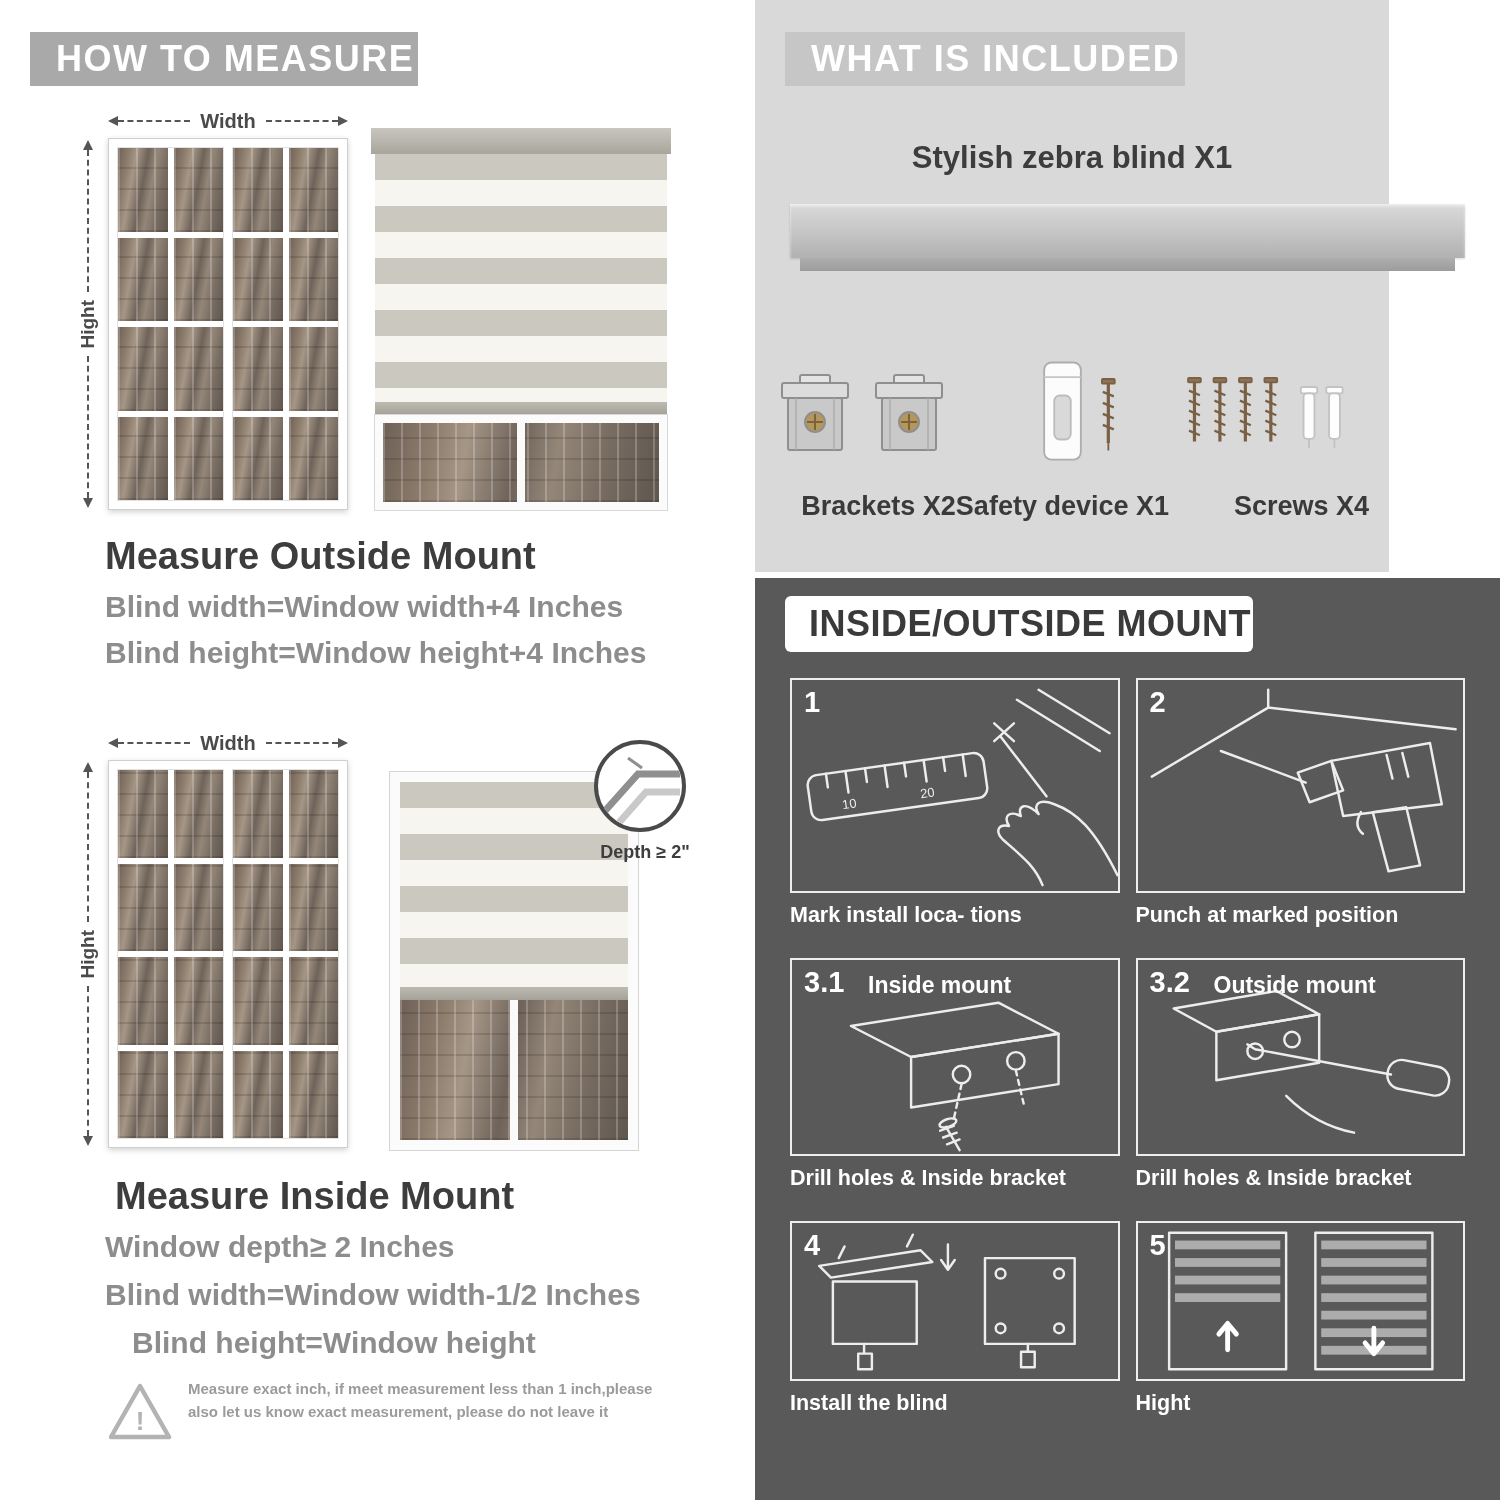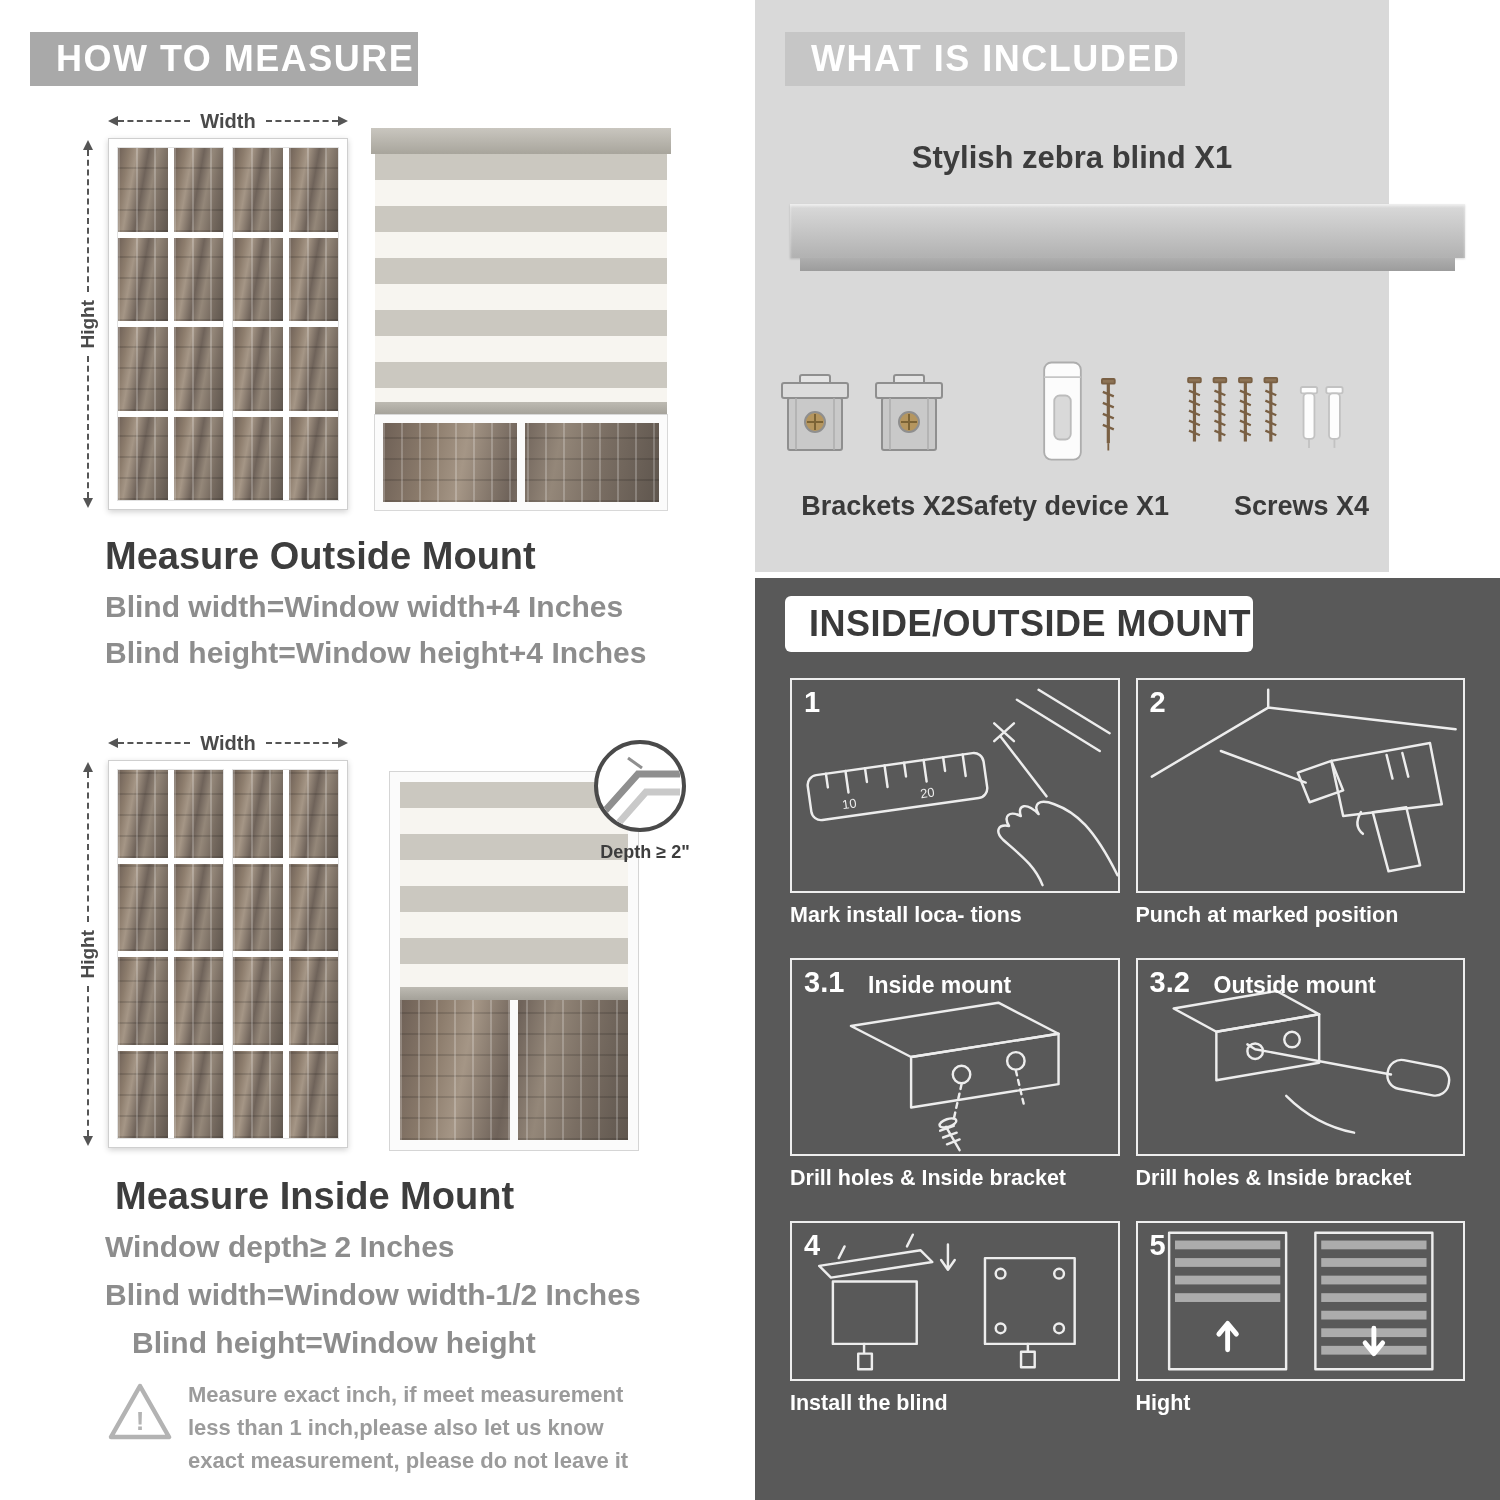--- a/index.html
+++ b/index.html
@@ -61,21 +61,21 @@
   
   .depth-circle { position:absolute; left:594px; top:740px; width:92px; height:92px;
                   border:4px solid #4a4a4a; border-radius:50%; background:#fff; overflow:hidden; }
   .depth-label { position:absolute; left:580px; top:842px; width:130px; text-align:center;
                  font-size:18px; font-weight:bold; color:#3d3d3d; }
 
   
   .warn-wrap { position:absolute; left:108px; top:1382px; width:64px; height:60px; }
   .warn-bang { position:absolute; left:0; top:24px; width:64px; text-align:center;
                font-size:26px; font-weight:bold; color:#b3b3b3; }
-  .note { position:absolute; left:188px; top:1378px; width:475px; font-size:22px;
+  .note { position:absolute; left:188px; top:1378px; width:475px; font-size:15px;
           font-weight:bold; color:#9b9b9b; line-height:1.5; }
 
   
   .panel-light { position:absolute; left:755px; top:0; width:634px; height:572px; background:#d9d9d9; }
   .blind-label { position:absolute; left:0; right:0; top:140px; text-align:center;
                  font-size:31px; font-weight:bold; color:#3d3d3d; }
   .rail { position:absolute; left:35px; top:204px; width:675px; height:54px;
           background:linear-gradient(180deg,#dadada 0%,#c4c4c4 55%,#b1b1b1 100%);
           box-shadow:inset 0 2px 3px rgba(255,255,255,.6), 0 1px 2px rgba(0,0,0,.15); }
   .rail::after { content:''; position:absolute; left:10px; right:10px; top:54px; height:13px;

